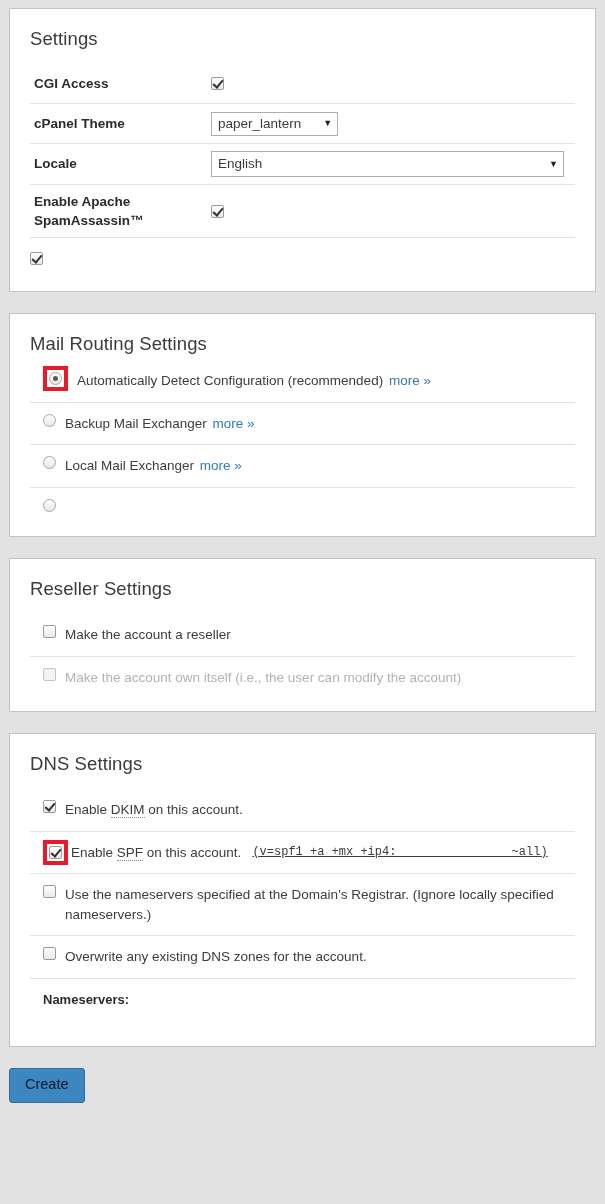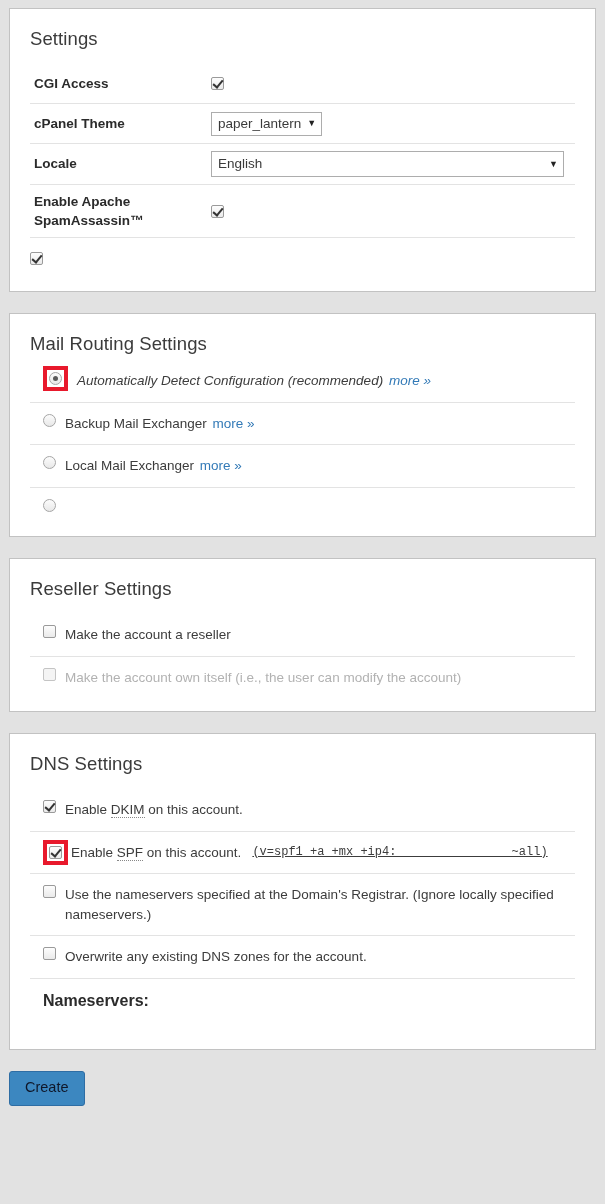--- a/index.html
+++ b/index.html
@@ -110,20 +110,21 @@
     background: #ffffff;
     color: #3a3a3a;
     font-size: 13.5px;
     font-family: "Liberation Sans", sans-serif;
     height: 24px;
     line-height: 22px;
     padding: 0 5px 0 6px;
     display: inline-flex;
     align-items: center;
     white-space: nowrap;
+    gap: 16px;
   }
   .sel .caret {
     font-size: 9px;
     margin-left: 6px;
     color: #222;
     line-height: 1;
   }
   .sel.theme { width: auto; }
   .sel.locale {
     width: 353px;
@@ -136,21 +137,21 @@
   
   .orow {
     display: flex;
     align-items: flex-start;
     border-bottom: 1px solid #e3e3e3;
     padding: 11px 0 11px 13px;
     line-height: 1.45;
     color: #3c3c3c;
   }
   .orow:last-child { border-bottom: none; }
-  .orow.first { padding-top: 2px; font-style: italic; }
+  .orow.first { padding-top: 2px; }
   .orow .otext { margin-left: 9px; flex: 1 1 auto; }
   .orow.muted .otext { color: #b2b2b2; }
 
   a.more {
     color: #337ab7;
     text-decoration: none;
     margin-left: 2px;
   }
 
   .qmark {
@@ -178,21 +179,21 @@
     color: #3c3c3c;
     white-space: pre;
     margin-left: 11px;
     text-decoration: underline;
   }
 
   .ns-label {
     font-weight: bold;
     color: #2b2b2b;
     padding: 13px 0 3px 13px;
-    font-size: 16px;
+    font-size: 13px;
   }
   .ns-space { height: 23px; }
 
   .create-wrap { padding: 0 0 14px 0; }
   .btn-create {
     display: inline-block;
     background: #3c87c0;
     border: 1px solid #2e6da4;
     color: #0f172a;
     font-size: 14.5px;

